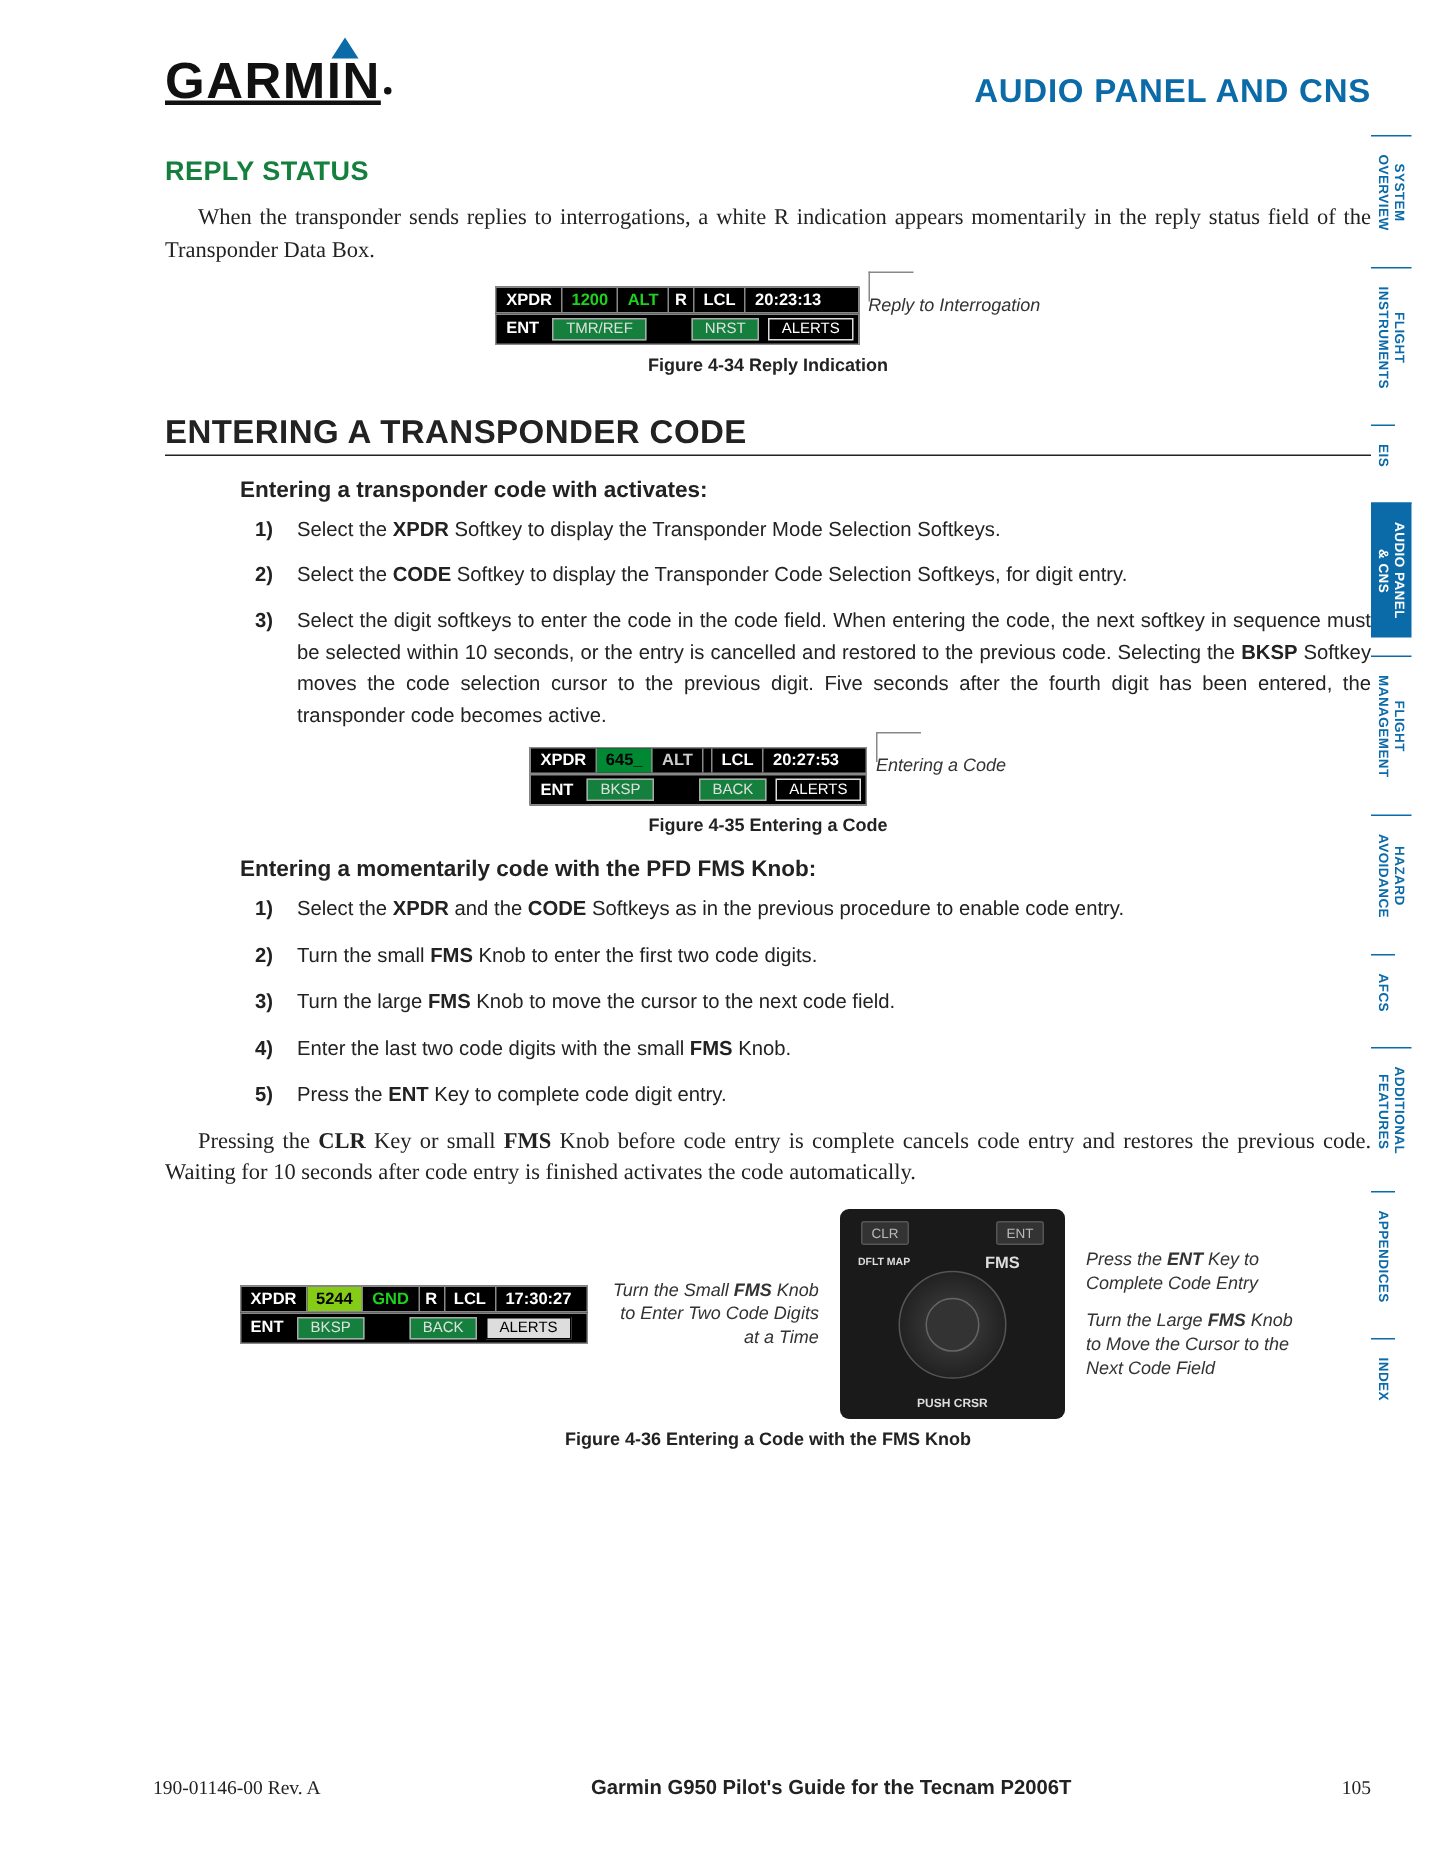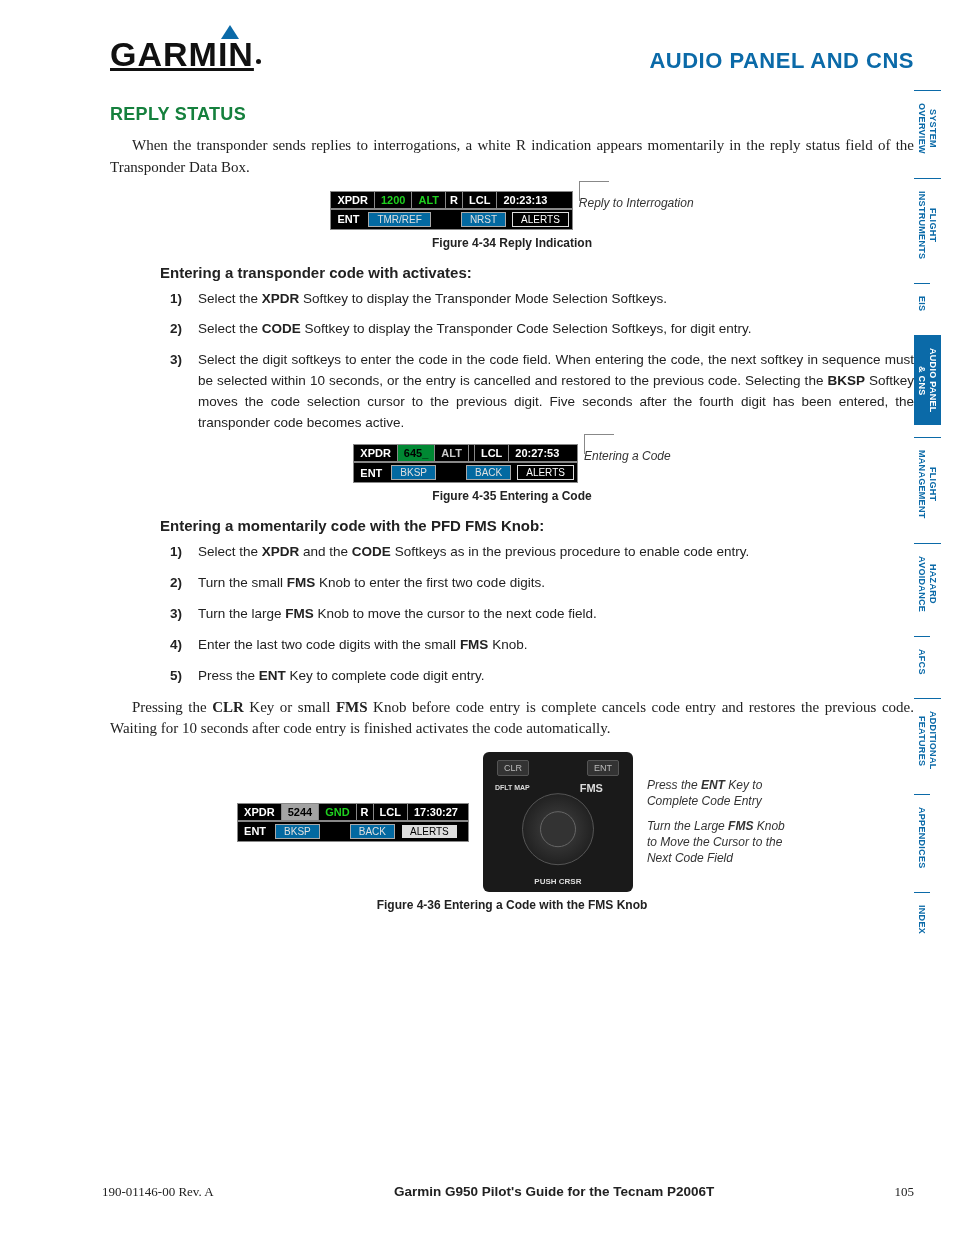--- a/index.html
+++ b/index.html
@@ -30,21 +30,21 @@
   .steps li { display: flex; margin-bottom: 10px; text-align: justify; }
   .steps .num { font-weight: 700; min-width: 28px; }
   .steps .txt { flex: 1; }
   .caption { font-family: Arial, sans-serif; font-weight: 700; font-size: 12px; text-align: center; margin-top: 6px; }
   .figwrap { text-align: center; margin: 8px 0 14px 0; position: relative; }
   .dbox { display: inline-block; font-family: Arial, sans-serif; font-size: 11px; text-align: left; }
   .dbox .row { display:flex; background:#000; color:#fff; border:1px solid #888; }
   .dbox .cell { padding:2px 6px; border-right:1px solid #888; font-weight:700; font-size:11px; display:flex; align-items:center; }
   .dbox .cell:last-child { border-right:none; }
   .dbox .green { color:#1fd11f; }
-  .dbox .btn { background:#0369a1; border:1px solid #aaa; margin:2px 3px; padding:1px 8px; font-size:10px; font-weight:400; color:#e0e0e0; }
+  .dbox .btn { background:#15803d; border:1px solid #aaa; margin:2px 3px; padding:1px 8px; font-size:10px; font-weight:400; color:#e0e0e0; }
   .callout { font-family: Arial, sans-serif; font-style: italic; font-size: 12px; color:#333; }
   .fig1 { display:flex; justify-content:center; align-items:flex-start; gap:6px; }
   .fig1 .call-r { text-align:left; margin-top:0; }
   
   .fig3 { display:flex; justify-content:center; align-items:center; gap:14px; }
   .knob-panel { width: 150px; height: 140px; background:#1a1a1a; border-radius:6px; position:relative; font-family:Arial,sans-serif; }
   .knob-panel .kbtn { position:absolute; background:#333; color:#bbb; border:1px solid #555; font-size:9px; padding:2px 6px; border-radius:2px; }
   .knob-panel .dial { position:absolute; left:50%; top:50%; transform:translate(-50%,-40%); width:72px; height:72px; border-radius:50%; background:radial-gradient(circle,#444 0%, #222 70%); border:1px solid #555; }
   .knob-panel .dial::after { content:''; position:absolute; left:50%; top:50%; transform:translate(-50%,-50%); width:34px; height:34px; border-radius:50%; background:#333; border:1px solid #666;}
   .knob-panel .lbl { position:absolute; color:#ddd; font-size:8px; font-weight:700; }
@@ -95,20 +95,21 @@
         </div>
       </div>
       <div class="call-r callout" style="position:relative; top:-10px;">
         <div style="border-left:1px solid #888; border-top:1px solid #888; width:30px; height:20px; margin-bottom:-5px;"></div>
         <span>Reply to Interrogation</span>
       </div>
     </div>
     <div class="caption">Figure 4-34  Reply Indication</div>
   </div>
 
+  <div class="h1">ENTERING A TRANSPONDER CODE</div>
   <div class="h3">Entering a transponder code with activates:</div>
   <ol class="steps" id="softkeys-steps">
       <li>
         <span class="num">1)</span>
         <span class="txt">Select the <span class="b">XPDR</span> Softkey to display the Transponder Mode Selection Softkeys.</span>
       </li>
       <li>
         <span class="num">2)</span>
         <span class="txt">Select the <span class="b">CODE</span> Softkey to display the Transponder Code Selection Softkeys, for digit entry.</span>
       </li>
@@ -169,34 +170,35 @@
       </li>
     </ol>
 
   <p class="para"><span class="indent"></span><span id="closing-para-span">Pressing the <span class="serif-b">CLR</span> Key or small <span class="serif-b">FMS</span> Knob before code entry is complete cancels code entry and restores the previous code.  Waiting for 10 seconds after code entry is finished activates the code automatically.</span></p>
 
   <div class="figwrap">
     <div class="fig3">
       <div class="dbox">
         <div class="row">
           <div class="cell">XPDR</div>
-          <div class="cell green" style="background:#a3a3a3;color:#000;">5244</div>
+          <div class="cell green" style="background:#84cc16;color:#000;">5244</div>
           <div class="cell green">GND</div>
           <div class="cell" style="padding:2px 4px;">R</div>
           <div class="cell">LCL</div>
           <div class="cell" style="min-width:60px;">17:30:27</div>
         </div>
         <div class="row" style="background:#000;">
           <div class="cell" style="border:none;">ENT</div>
           <div class="btn">BKSP</div>
           <div style="width:24px;"></div>
           <div class="btn">BACK</div>
           <div class="btn" style="background:#ddd;color:#000;border-color:#000;">ALERTS</div>
         </div>
       </div>
+      <div class="call-col call-col-l" id="f36-call-left">Turn the Small <b>FMS</b> Knob to Enter Two Code Digits at a Time</div>
       <div class="knob-panel">
         <div class="kbtn" style="top:8px;left:14px;">CLR</div>
         <div class="kbtn" style="top:8px;right:14px;">ENT</div>
         <div class="lbl" style="top:32px;left:12px;font-size:7px;">DFLT MAP</div>
         <div class="lbl" style="top:30px;right:30px;font-size:11px;">FMS</div>
         <div class="dial"></div>
         <div class="lbl" style="bottom:6px;left:50%;transform:translateX(-50%);">PUSH CRSR</div>
       </div>
       <div class="call-col">
         <div id="f36-call-r1" style="margin-bottom:10px;">Press the <b>ENT</b> Key to Complete Code Entry</div>

